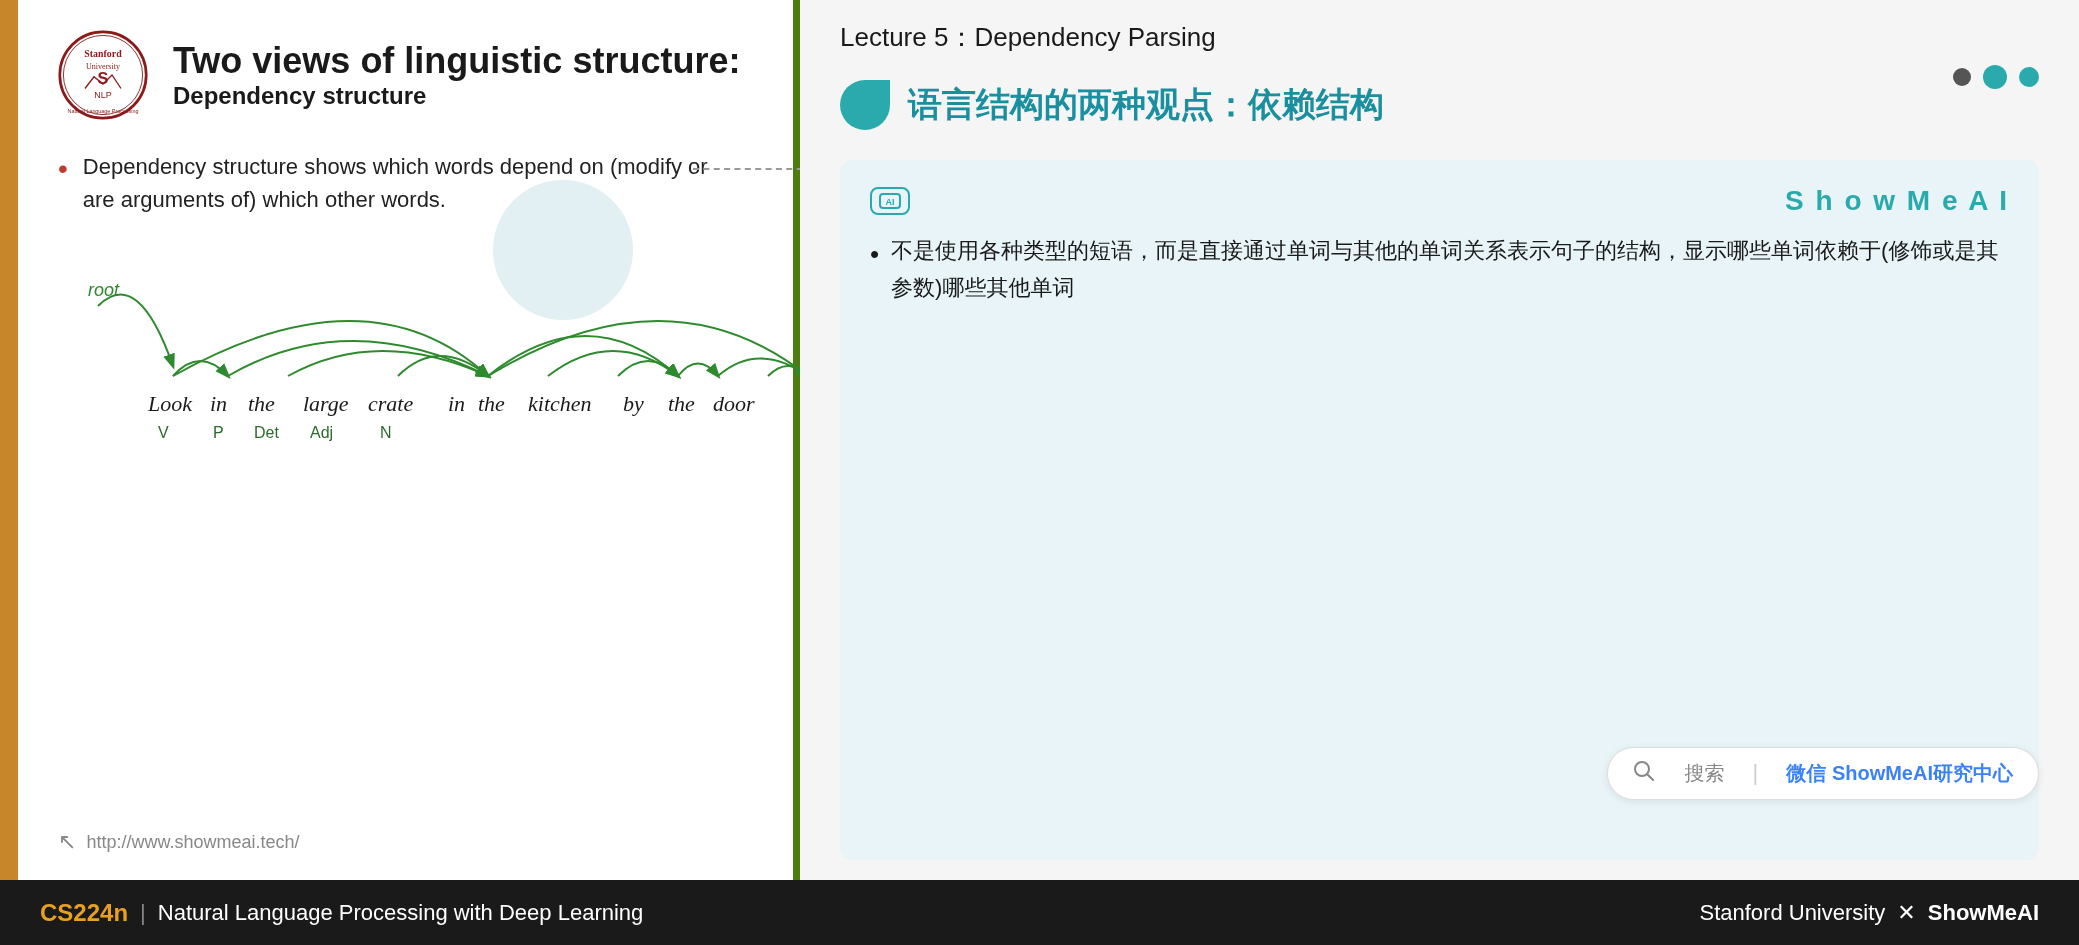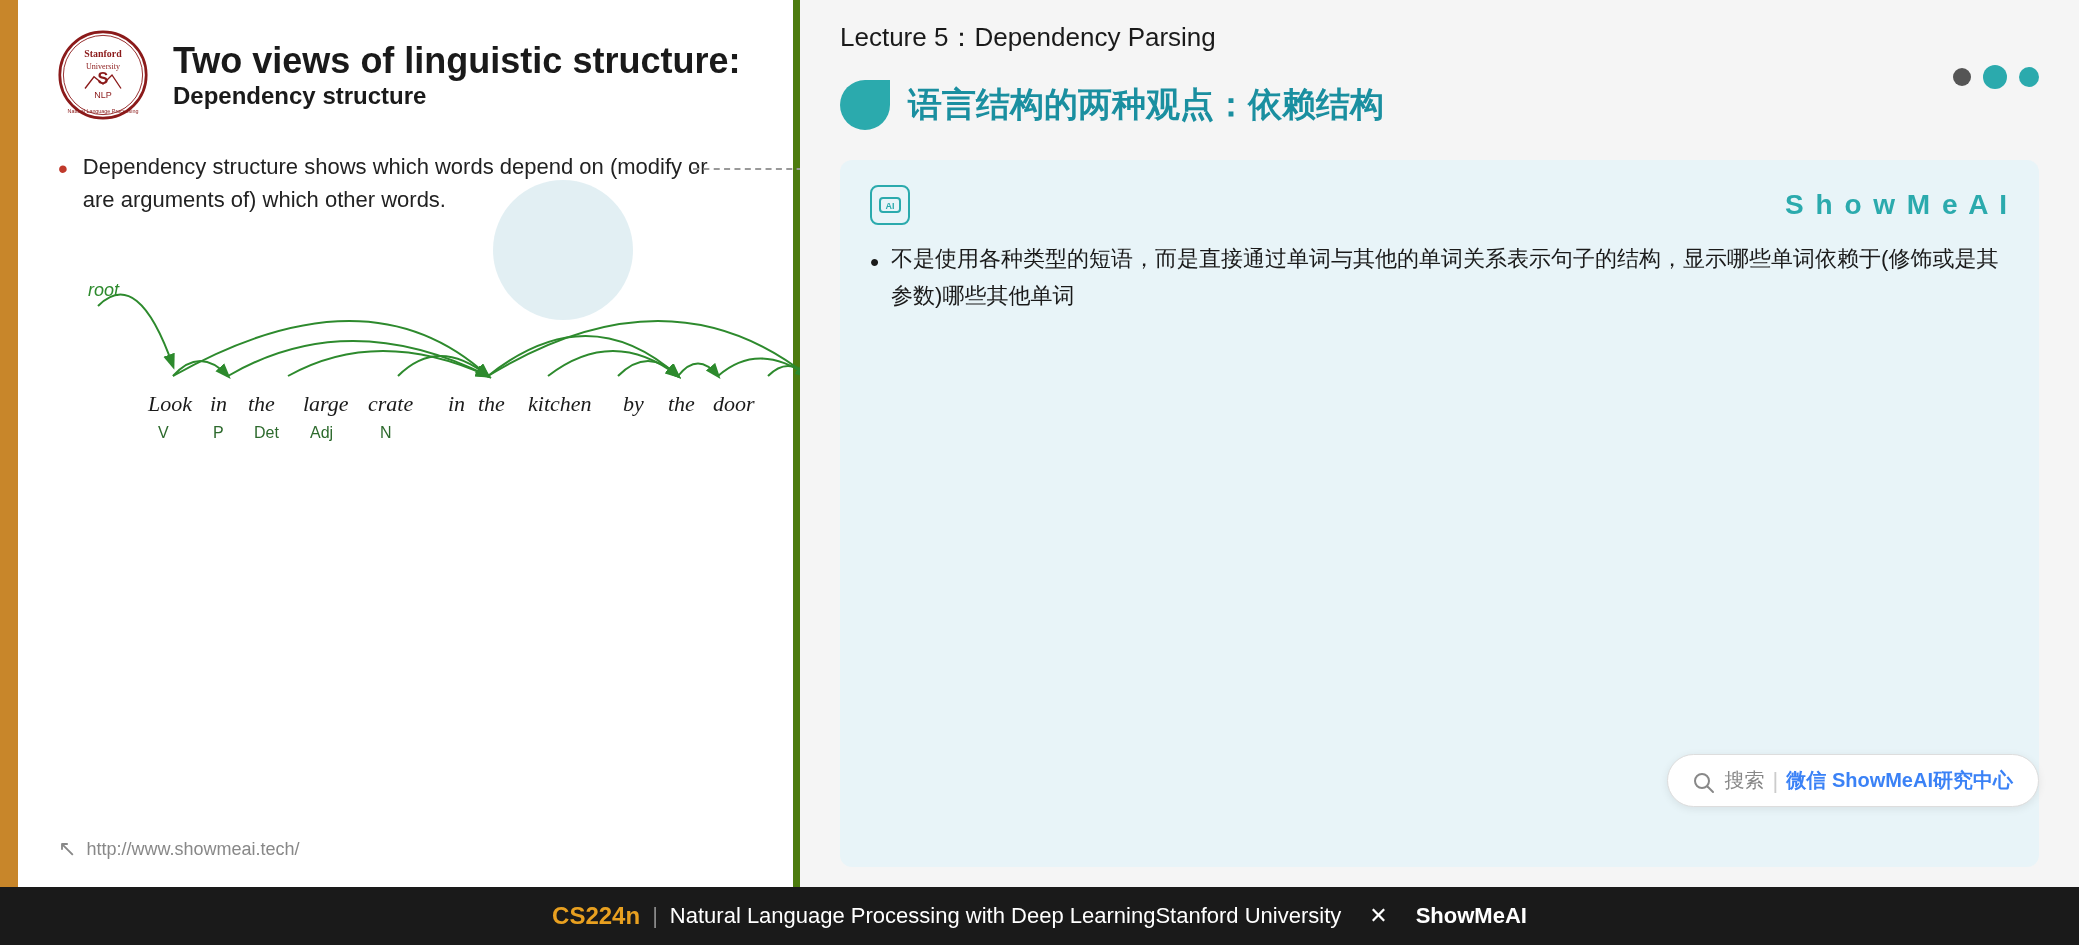--- a/index.html
+++ b/index.html
@@ -197,21 +197,21 @@
     }
 
     .showmeai-badge {
       display: flex;
       align-items: center;
       margin-bottom: 15px;
     }
 
     .ai-icon {
       width: 40px;
-      height: 40px;
+      height: 28px;
       border: 2px solid #2baaad;
       border-radius: 8px;
       display: flex;
       align-items: center;
       justify-content: center;
       font-size: 16px;
       color: #2baaad;
       margin-right: 15px;
     }
 
@@ -240,43 +240,44 @@
     
     .search-box {
       position: absolute;
       bottom: 80px;
       right: 40px;
       background: #fff;
       border: 1px solid #ddd;
       border-radius: 30px;
       padding: 12px 25px;
       display: flex;
-      align-items: flex-end;
+      align-items: flex-start;
       font-size: 22px;
       color: #333;
       box-shadow: 0 2px 8px rgba(0,0,0,0.08);
+      gap: 20px;
     }
 
     .search-icon-svg {
       margin-right: 10px;
       color: #888;
     }
 
     .search-divider {
       color: #ccc;
       margin: 0 8px;
     }
 
     
     .bottom-bar {
-      height: 58px;
+      height: 65px;
       background: #1a1a1a;
       display: flex;
       align-items: center;
-      justify-content: center;
+      justify-content: space-between;
       padding: 0 40px;
     }
 
     .course-info {
       display: flex;
       align-items: center;
       font-size: 22px;
       color: #fff;
     }
 
@@ -294,21 +295,21 @@
 
     .course-name {
       color: #fff;
     }
 
     .bottom-right {
       font-size: 22px;
       color: #fff;
       display: flex;
       align-items: center;
-      gap: 20px;
+      gap: 4px;
     }
 
     .stanford-text {
       font-weight: 400;
     }
 
     .x-separator {
       margin: 0 8px;
     }
 

